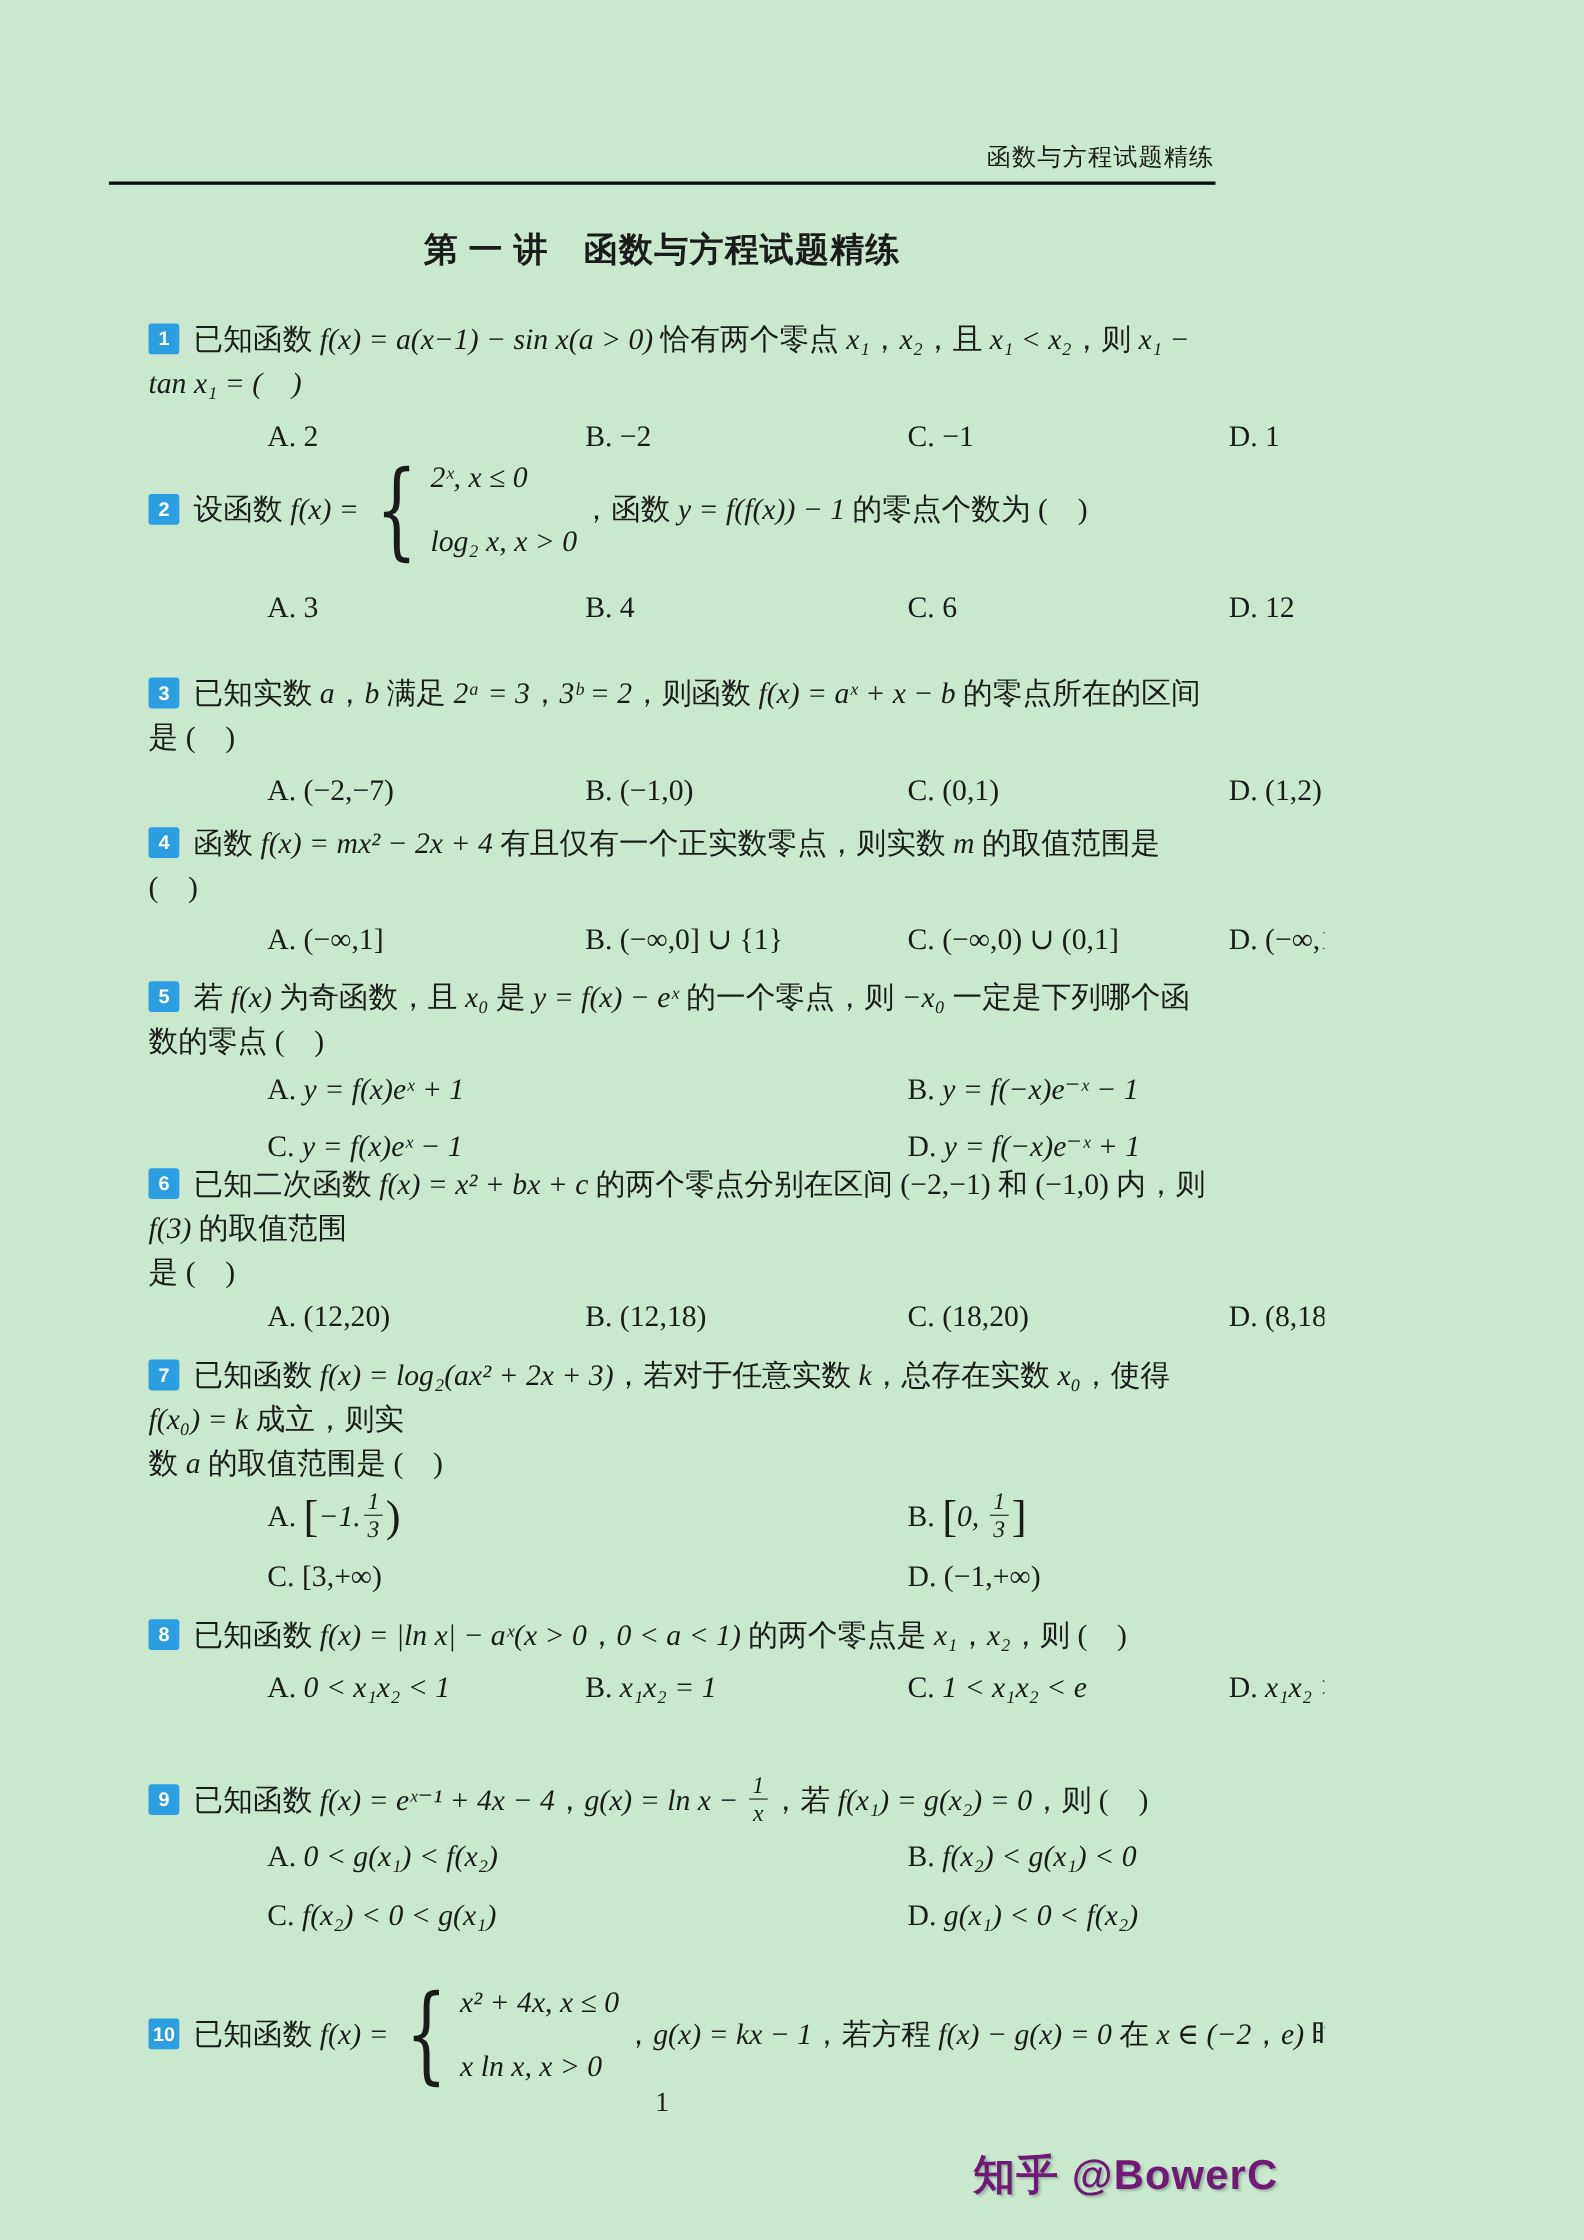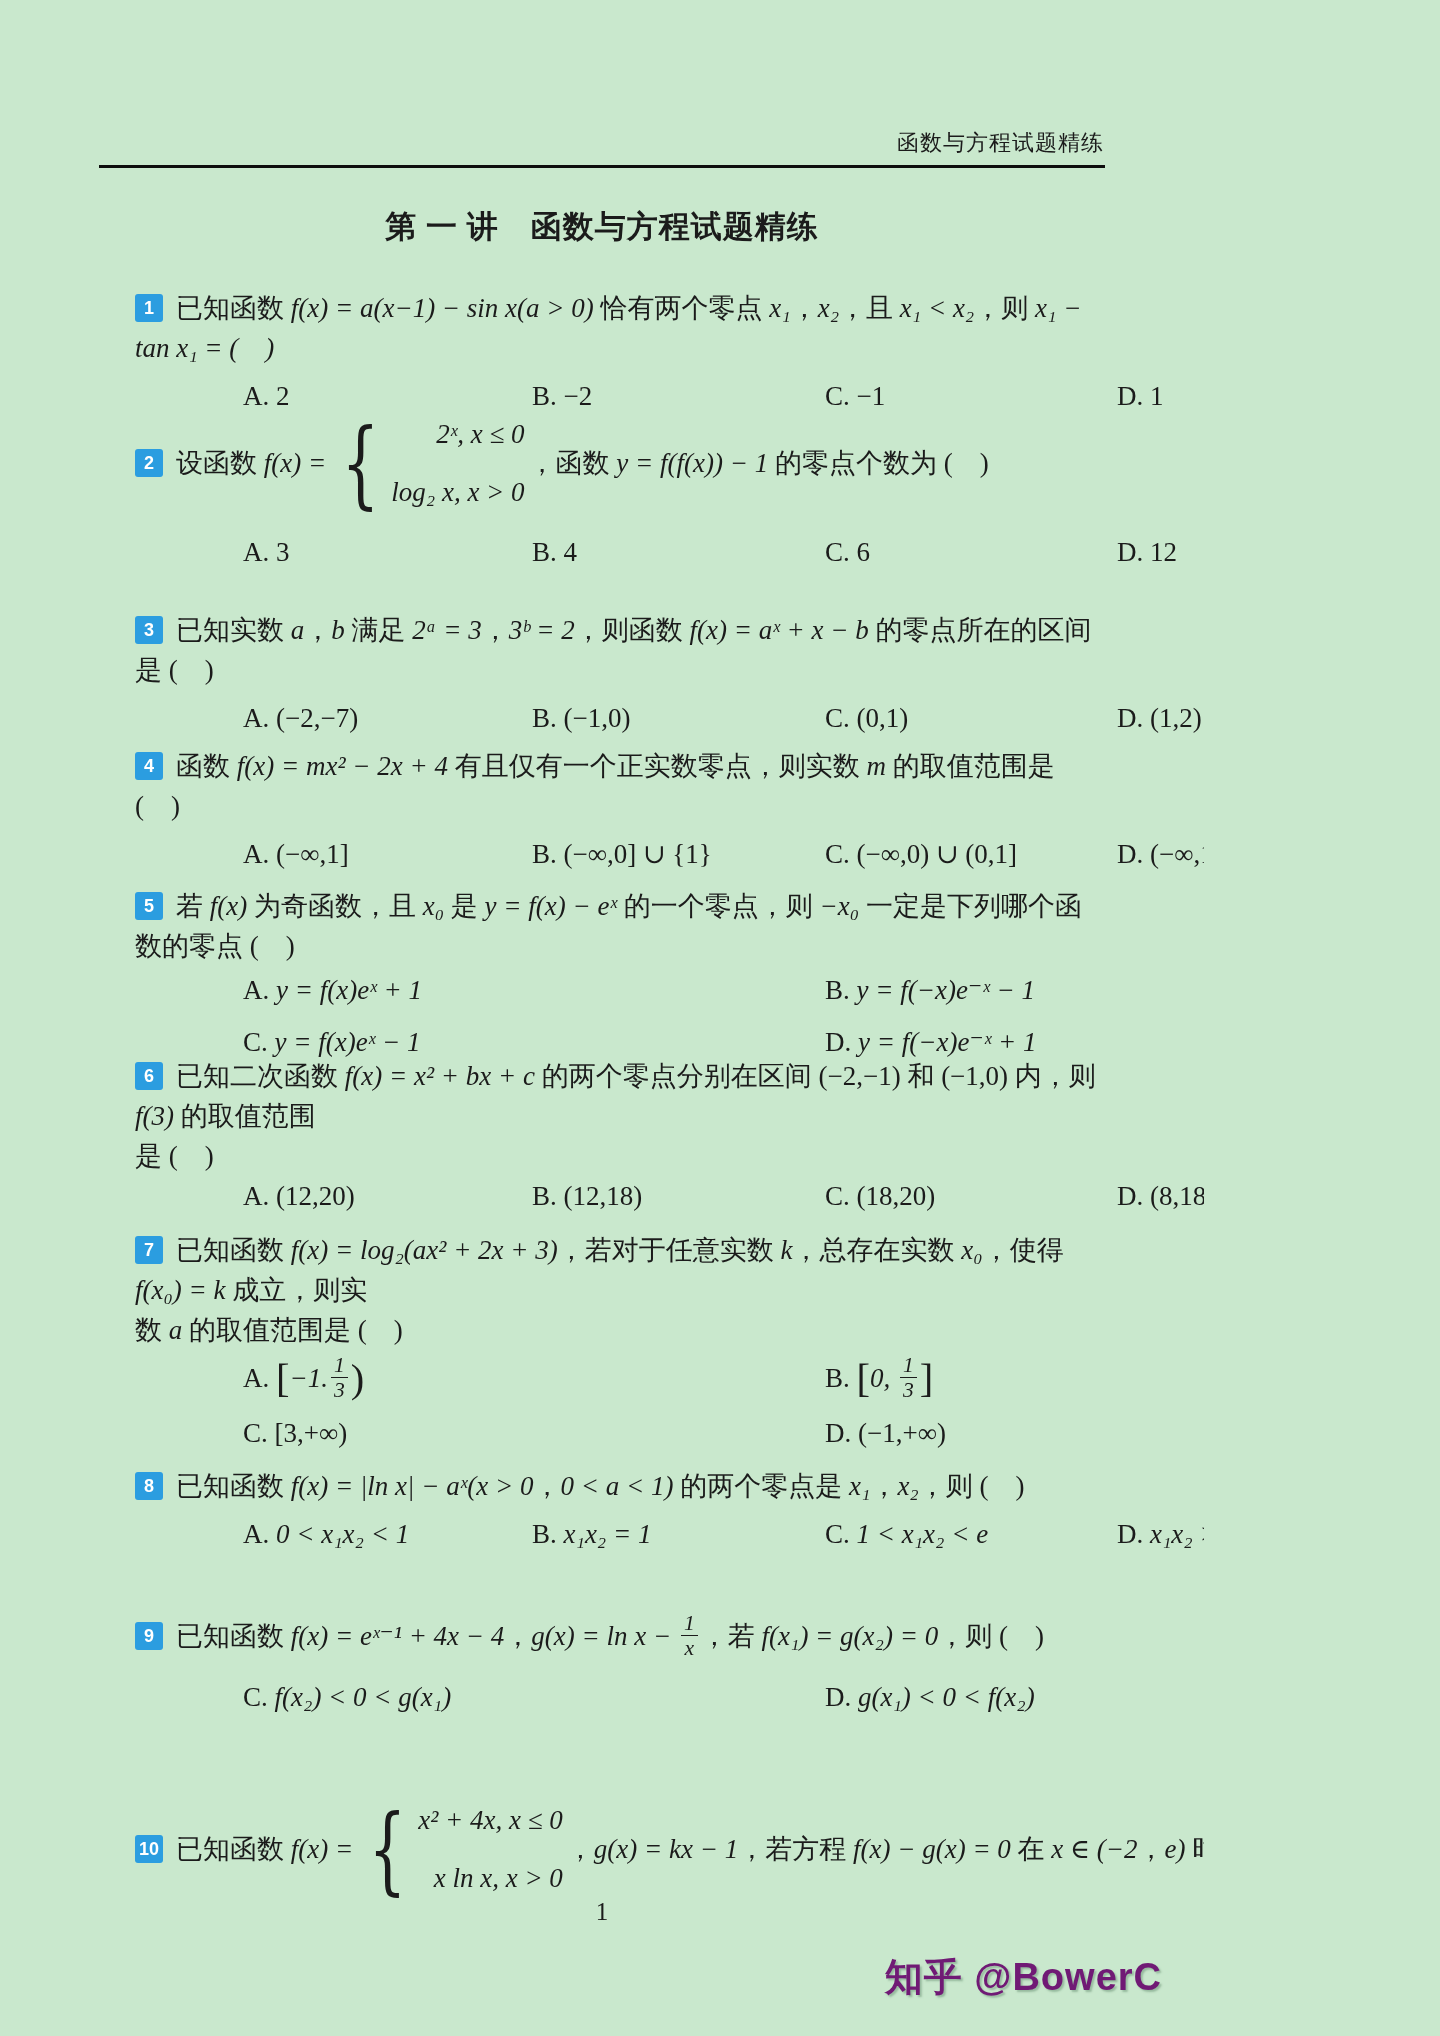--- a/index.html
+++ b/index.html
@@ -23,21 +23,21 @@
   .frac .fn{padding:0 3px;border-bottom:1.5px solid #1b1b1b;display:block;}
   .frac .fd{padding:0 3px;display:block;}
   .opts4{display:grid;grid-template-columns:289px 293px 292px 1fr;padding-left:108px;margin-top:8px;}
   .opts2{display:grid;grid-template-columns:582px 1fr;padding-left:108px;margin-top:8px;}
   .opt{white-space:nowrap;}
   .stem-flex{display:flex;align-items:center;}
   .pw{display:inline-flex;align-items:center;margin:0 4px;}
   .pw-brace{font-size:96px;line-height:0.92;font-weight:400;transform:scaleX(0.62);
             font-family:"DejaVu Serif",serif;margin-right:0;}
   .pw-cases{display:flex;flex-direction:column;gap:18px;}
-  .pw-cases .seg-m{white-space:nowrap;text-align:right;}
+  .pw-cases .seg-m{white-space:nowrap;}
   .nowrap{white-space:nowrap;}
   .page-number{position:absolute;top:1898px;left:0;width:100%;text-align:center;font-size:25px;}
   .watermark{position:absolute;top:1952px;right:42px;font-size:38px;color:#701a75;
              font-family:"Liberation Sans","DejaVu Sans",sans-serif;font-weight:bold;
              text-shadow:2px 2px 2px rgba(110,150,120,0.55);letter-spacing:1px;}
 </style>
 </head>
 <body>
 
 <div id="page">
@@ -145,20 +145,24 @@
       <span class="opt"><span class="seg-r">C. </span><span class="seg-m">1 &lt; x₁x₂ &lt; e</span></span>
       <span class="opt"><span class="seg-r">D. </span><span class="seg-m">x₁x₂ &gt; e</span></span>
     </div>
   </div>
 
   <div class="problem" style="top:1614px">
     <span class="badge">9</span><span><span class="seg-t">已知函数 </span><span class="seg-m">f(x) = eˣ⁻¹ + 4x − 4</span><span class="seg-t">，</span><span class="seg-m">g(x) = ln x − </span><span class="frac">
           <span class="fn">1</span>
           <span class="fd">x</span>
         </span><span class="seg-t">，若 </span><span class="seg-m">f(x₁) = g(x₂) = 0</span><span class="seg-t">，则 </span><span class="seg-r">(　)</span></span>
+    <div class="opts2" style="margin-top:4px">
+      <span class="opt"><span class="seg-r">A. </span><span class="seg-m">0 &lt; g(x₁) &lt; f(x₂)</span></span>
+      <span class="opt"><span class="seg-r">B. </span><span class="seg-m">f(x₂) &lt; g(x₁) &lt; 0</span></span>
+    </div>
     <div class="opts2" style="margin-top:14px">
       <span class="opt"><span class="seg-r">C. </span><span class="seg-m">f(x₂) &lt; 0 &lt; g(x₁)</span></span>
       <span class="opt"><span class="seg-r">D. </span><span class="seg-m">g(x₁) &lt; 0 &lt; f(x₂)</span></span>
     </div>
   </div>
 
   <div class="problem" style="top:1800px">
     <div class="stem-flex">
       <span class="badge">10</span>
       <span class="nowrap"><span class="seg-t">已知函数 </span><span class="seg-m">f(x) = </span></span>

